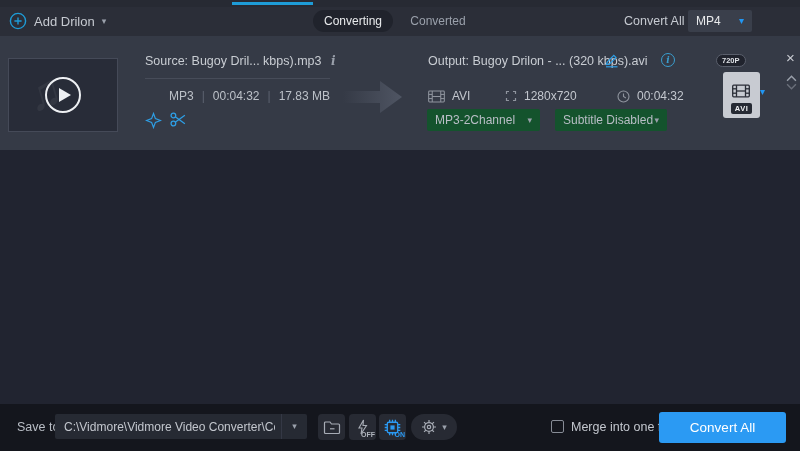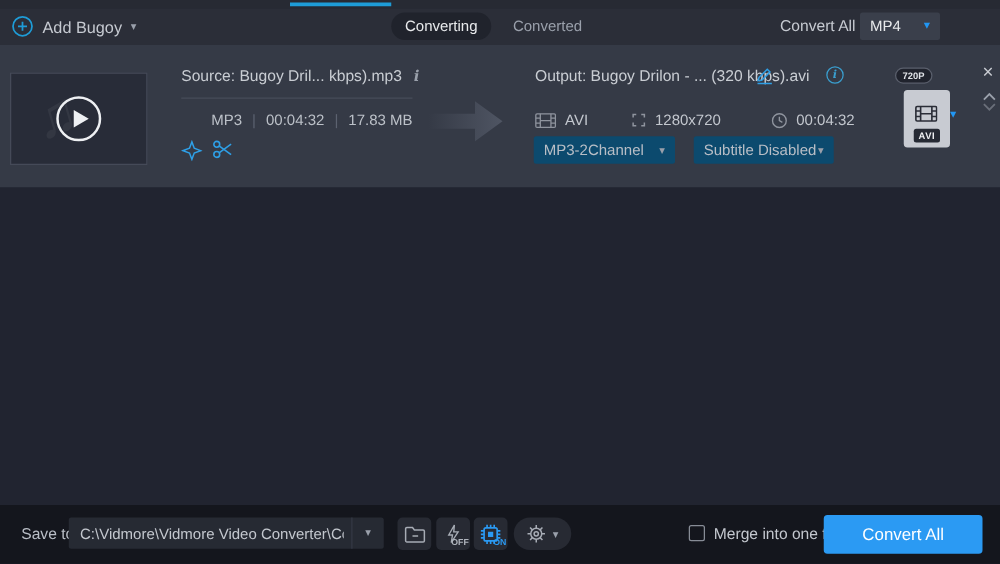--- a/index.html
+++ b/index.html
@@ -54,21 +54,21 @@
   .edit-btn{position:absolute;left:604px;top:53px;width:16px;height:16px;color:#2e9fe6;cursor:pointer;}
   .outinfo-btn{position:absolute;left:661px;top:53px;width:14px;height:14px;border:1px solid #3a9fd0;border-radius:50%;
                color:#3a9fd0;font-size:9px;font-weight:bold;display:flex;align-items:center;justify-content:center;
                font-family:"DejaVu Serif","Liberation Serif",serif;font-style:italic;cursor:pointer;}
   .oinfo{position:absolute;top:89px;display:flex;align-items:center;gap:7px;font-size:12px;color:#c3c7ce;}
   .oinfo svg{color:#8f949e;}
   .oinfo.fmt{left:428px;}
   .oinfo.res{left:505px;}
   .oinfo.dur{left:617px;}
 
-  .dd{position:absolute;top:109px;height:22px;background:#0c4a6e;border-radius:2px;display:flex;align-items:center;
+  .dd{position:absolute;top:109px;height:22px;background:#14532d;border-radius:2px;display:flex;align-items:center;
       justify-content:space-between;padding:0 8px;font-size:12px;color:#b9bec6;cursor:pointer;}
   .dd.audio{left:427px;width:113px;}
   .dd.subtitle{left:555px;width:112px;}
 
   .badge{position:absolute;left:723px;top:72px;width:37px;height:46px;background:#c8cbd2;border-radius:3px;
          display:flex;flex-direction:column;align-items:center;justify-content:flex-end;cursor:pointer;}
   .badge svg{position:absolute;top:8px;left:9px;color:#2a2d37;}
   .badge-fmt{margin-bottom:4px;background:#262a34;color:#f0f1f4;font-size:7.5px;font-weight:bold;
              padding:1px 4px;border-radius:2px;letter-spacing:.5px;}
   .badge-q{position:absolute;left:716px;top:54px;background:#20232d;border:1px solid #5a5f6c;color:#dfe2e7;
@@ -111,21 +111,21 @@
   <div class="progress-line"></div>
   <div class="list-bg"></div>
   <div class="main-bg"></div>
   <div class="ftr-bg"></div>
 
   <div class="add-files">
     <svg width="18" height="18" viewBox="0 0 18 18" fill="none" stroke="#1e9cd7" stroke-width="1.4">
       <circle cx="9" cy="9" r="7.6"></circle>
         <path d="M9 5.4 V12.6 M5.4 9 H12.6"></path>
     </svg>
-    <span class="lbl">Add Bugoy</span>
+    <span class="lbl">Add Drilon</span>
     <span class="caret">▾</span>
   </div>
 
   <div class="tab active">Converting</div>
   <div class="tab inactive">Converted</div>
 
   <span class="cvt-label">Convert All to:</span>
   <div class="fmt-select">
     <span class="val">MP4</span>
     <span class="caret blue">▾</span>

